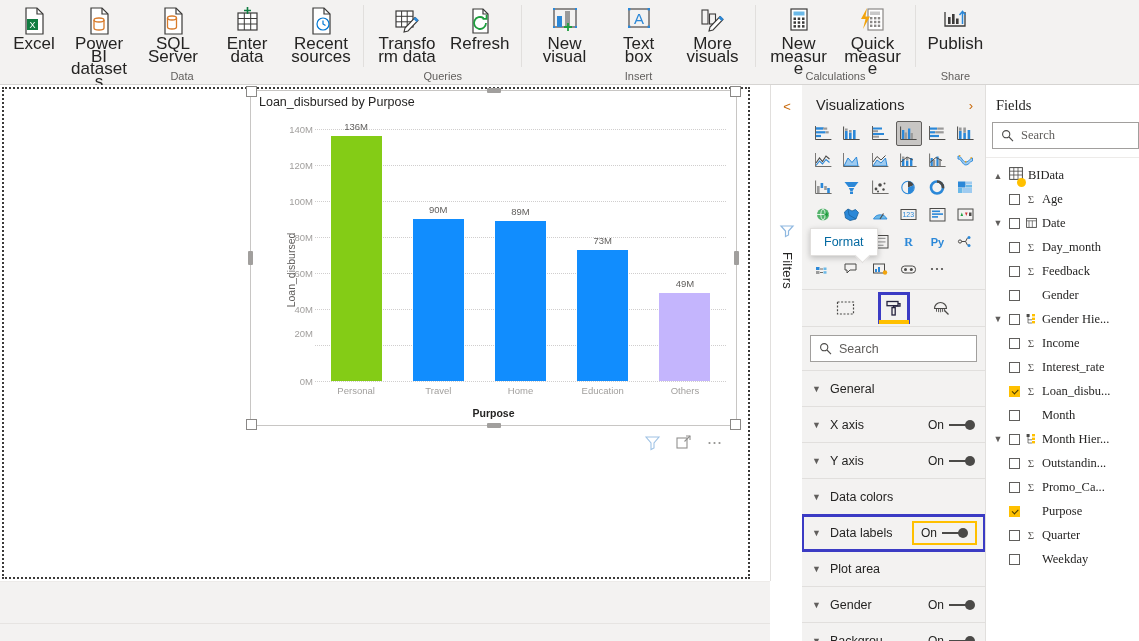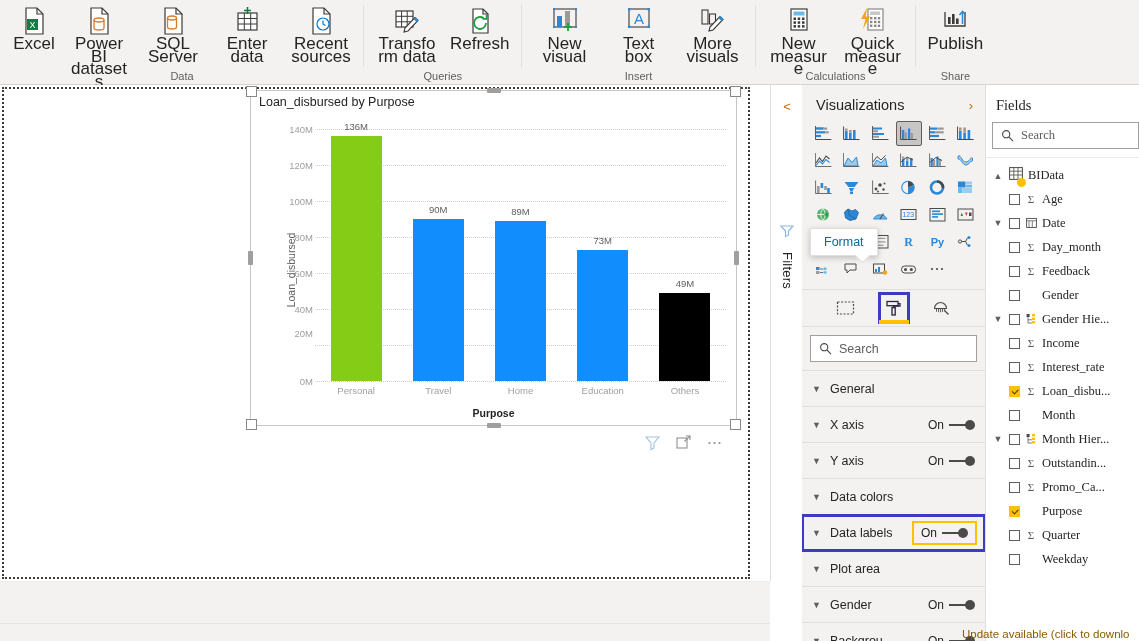--- a/index.html
+++ b/index.html
@@ -401,21 +401,21 @@
               <div class="bar" style="height: 63.5714%; background: rgb(17, 141, 254);">
                 <div class="bval">89M</div>
               </div>
             </div>
             <div class="bcol">
               <div class="bar" style="height: 52.1429%; background: rgb(17, 141, 254);">
                 <div class="bval">73M</div>
               </div>
             </div>
             <div class="bcol">
-              <div class="bar" style="height: 35%; background: #000000;">
+              <div class="bar" style="height: 35%; background: #c4b5fd;">
                 <div class="bval">49M</div>
               </div>
             </div>
           </div>
       </div>
       <div class="xlabels" id="xlabels">
           <div class="xlab">Personal</div>
           <div class="xlab">Travel</div>
           <div class="xlab">Home</div>
           <div class="xlab">Education</div>
@@ -988,17 +988,14 @@
         </div>
         <div class="fp-item">
           <span class="fp-exp">&nbsp;</span>
           <span class="cb"></span>
           <span class="sig">&nbsp;</span>
           <span class="fname">Weekday</span>
         </div>
       </div>
   </div>
 
-  <div class="status">
-    <div class="status-txt">Update available (click to downlo</div>
-  </div>
 
 </div>
 
 </body></html>

